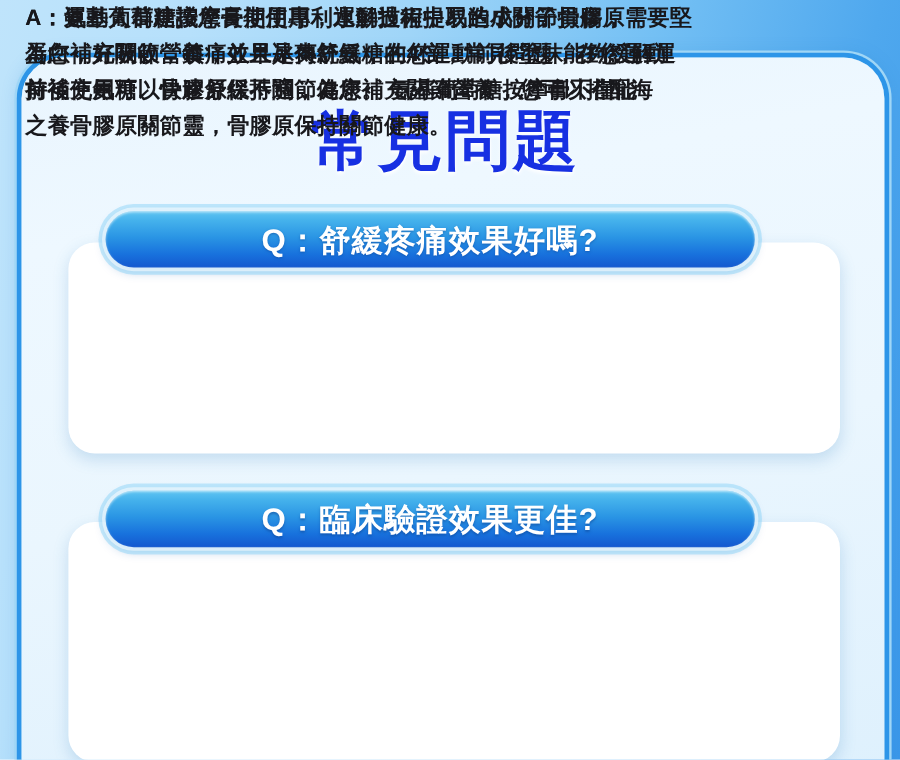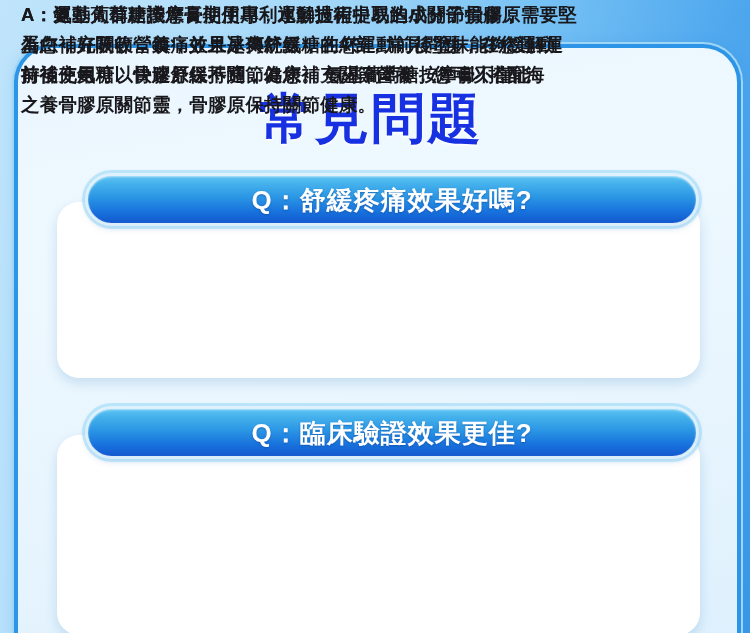--- a/index.html
+++ b/index.html
@@ -80,21 +80,21 @@
     box-shadow: 0 5px 12px rgba(60,130,190,0.22);
   }
   #faq-0 .answer-card { height: 176px; }
   #faq-1 .answer-card { height: 200px; }
 
   
   .q-banner {
     position: absolute;
     left: 31px;
     top: 0;
-    width: 608px;
+    width: 541px;
     height: 47px;
     border-radius: 26px;
     background: linear-gradient(180deg,
                 #5fc4f2 0%,
                 #45b2ec 16%,
                 #2a95e4 46%,
                 #1872dd 76%,
                 #1358cf 100%);
     box-shadow:
       0 0 0 3px rgba(255,255,255,0.55),

